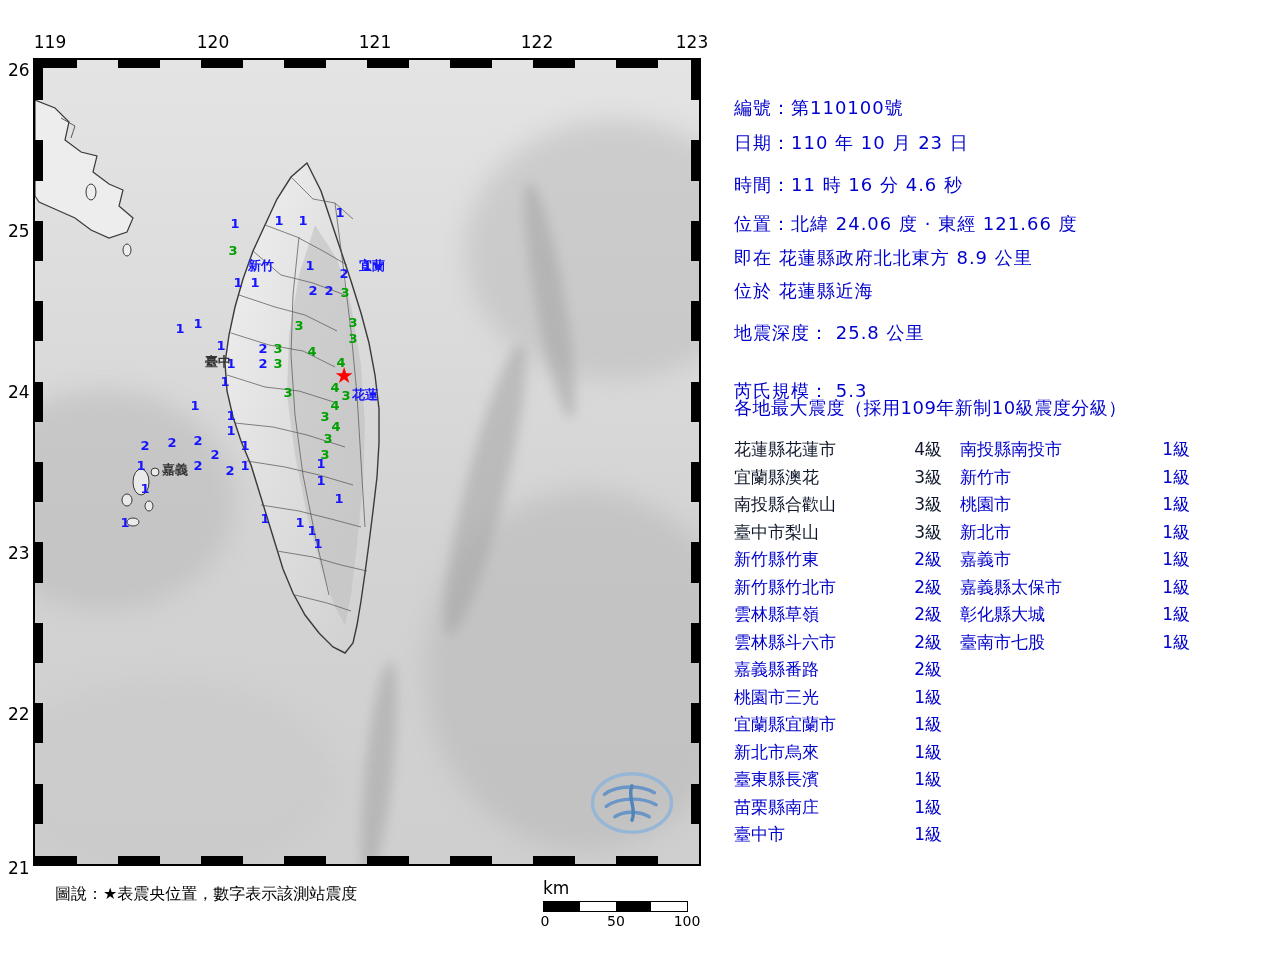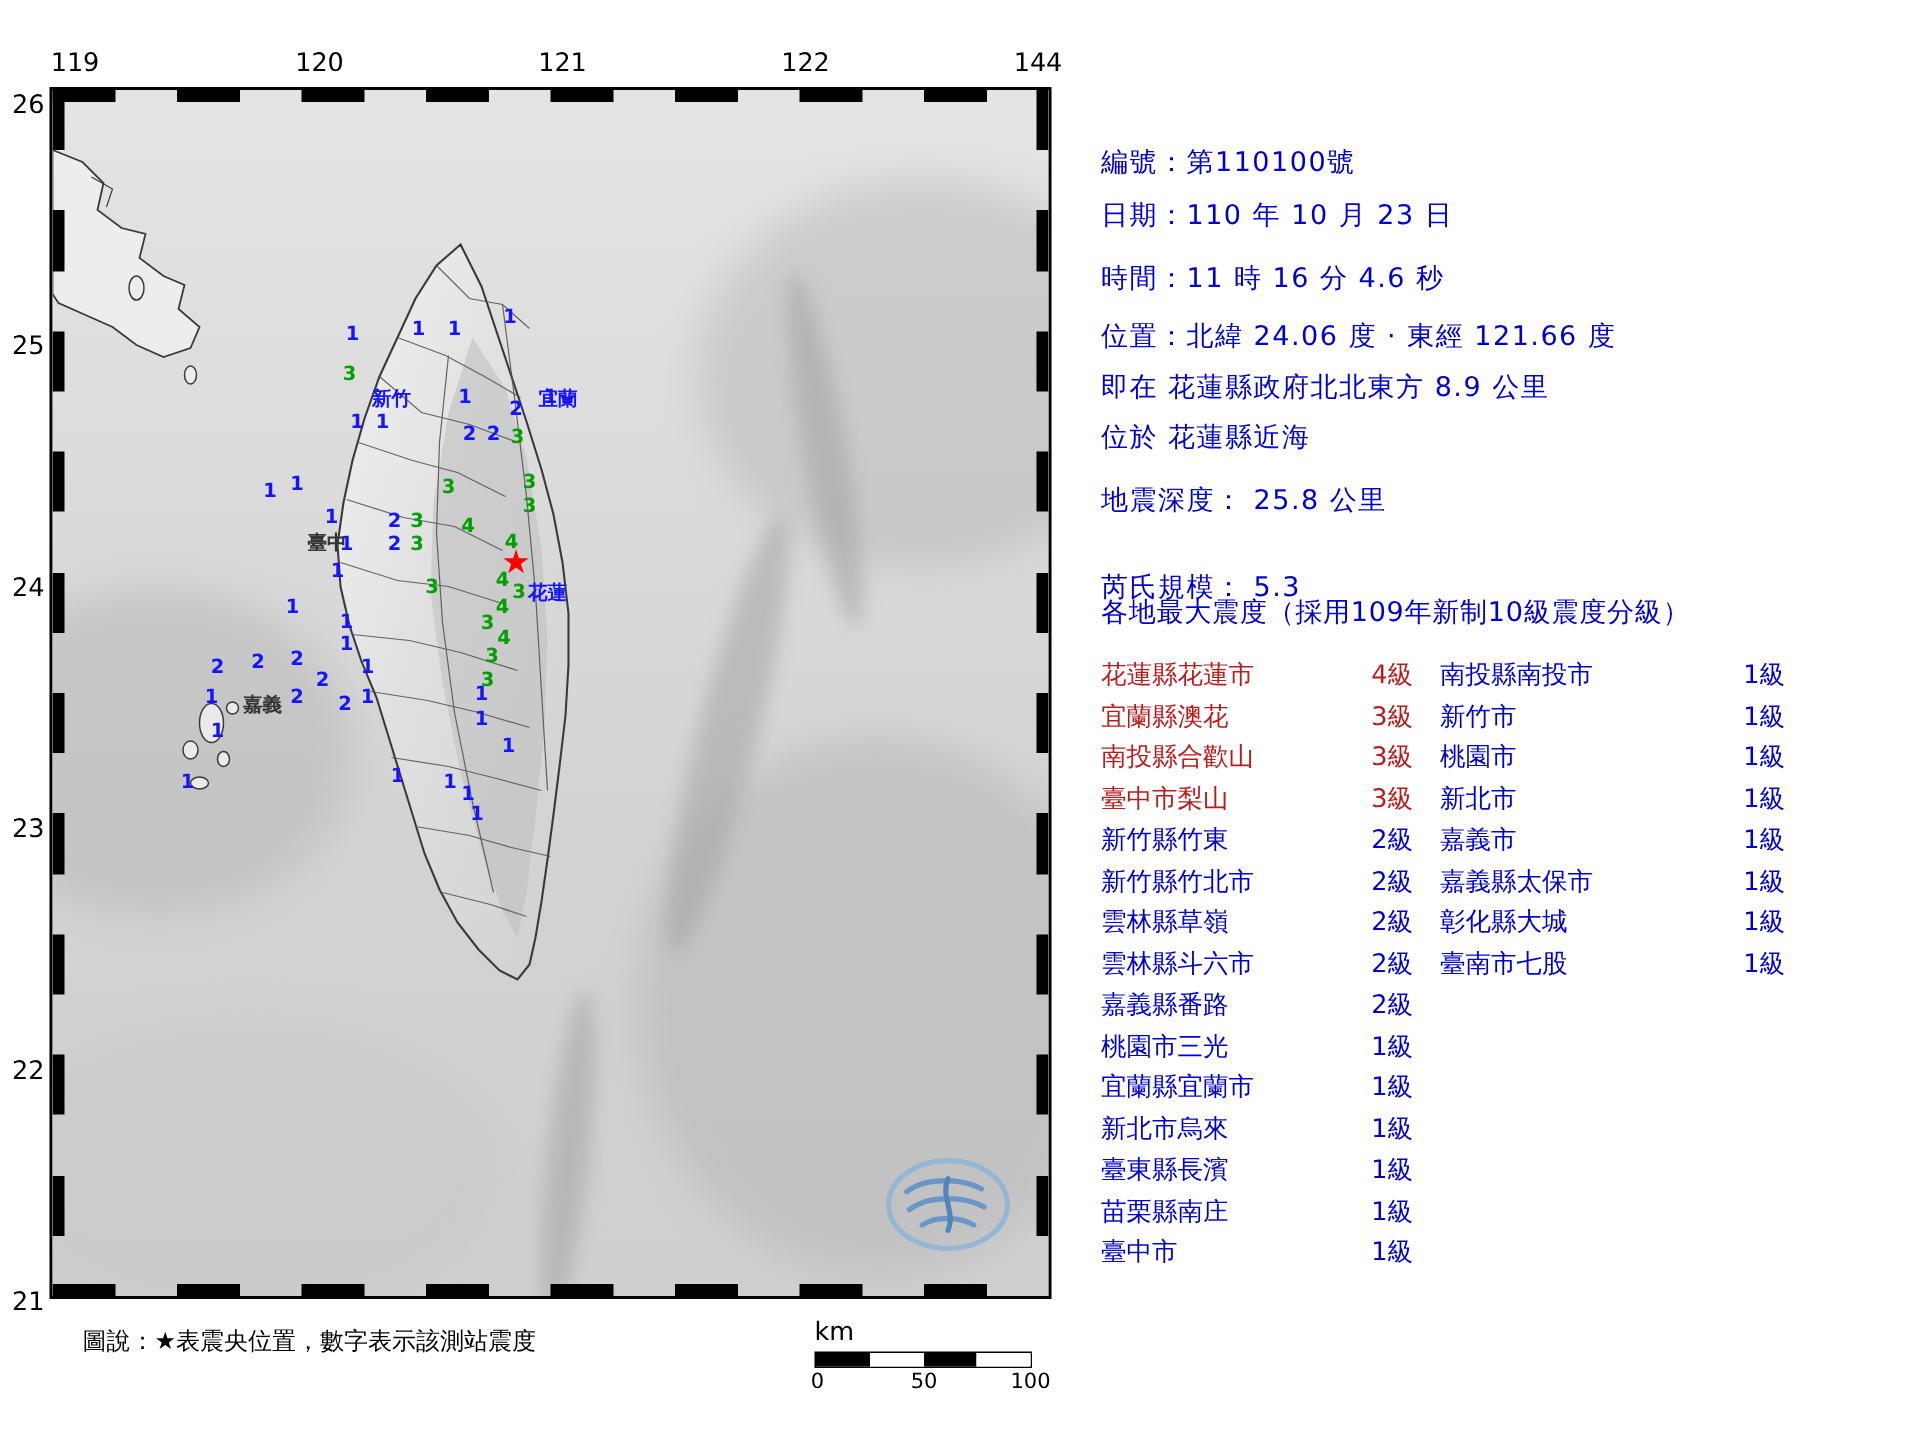--- a/index.html
+++ b/index.html
@@ -128,37 +128,37 @@
   #col-right{left:248px;top:436px;}
   .int-row{
     display:flex;height:27.5px;align-items:center;
   }
   .int-place{display:inline-block;}
   .int-level{display:inline-block;text-align:right;}
   #col-left .int-place{width:148px;}
   #col-left .int-level{width:60px;}
   #col-right .int-place{width:170px;}
   #col-right .int-level{width:60px;}
-  .lv4,.lv3{color:#b91c1c;}
+  .lv4,.lv3{color:#0f172a;}
   .lv2,.lv1{color:#0000cc;}
   #footnote{
     position:absolute;left:22px;top:872px;font-size:17px;color:#0000cc;
     line-height:1.55;letter-spacing:.5px;
   }
 </style>
 </head>
 <body>
 
 <div id="map-panel">
 
   <div class="lon-label" style="left:50px">119</div>
   <div class="lon-label" style="left:213px">120</div>
   <div class="lon-label" style="left:375px">121</div>
   <div class="lon-label" style="left:537px">122</div>
-  <div class="lon-label" style="left:692px">144</div>
+  <div class="lon-label" style="left:692px">123</div>
 
   <div class="lat-label" style="top:70px">26</div>
   <div class="lat-label" style="top:231px">25</div>
   <div class="lat-label" style="top:392px">24</div>
   <div class="lat-label" style="top:553px">23</div>
   <div class="lat-label" style="top:714px">22</div>
   <div class="lat-label" style="top:868px">21</div>
 
   <div id="map-frame">
 

